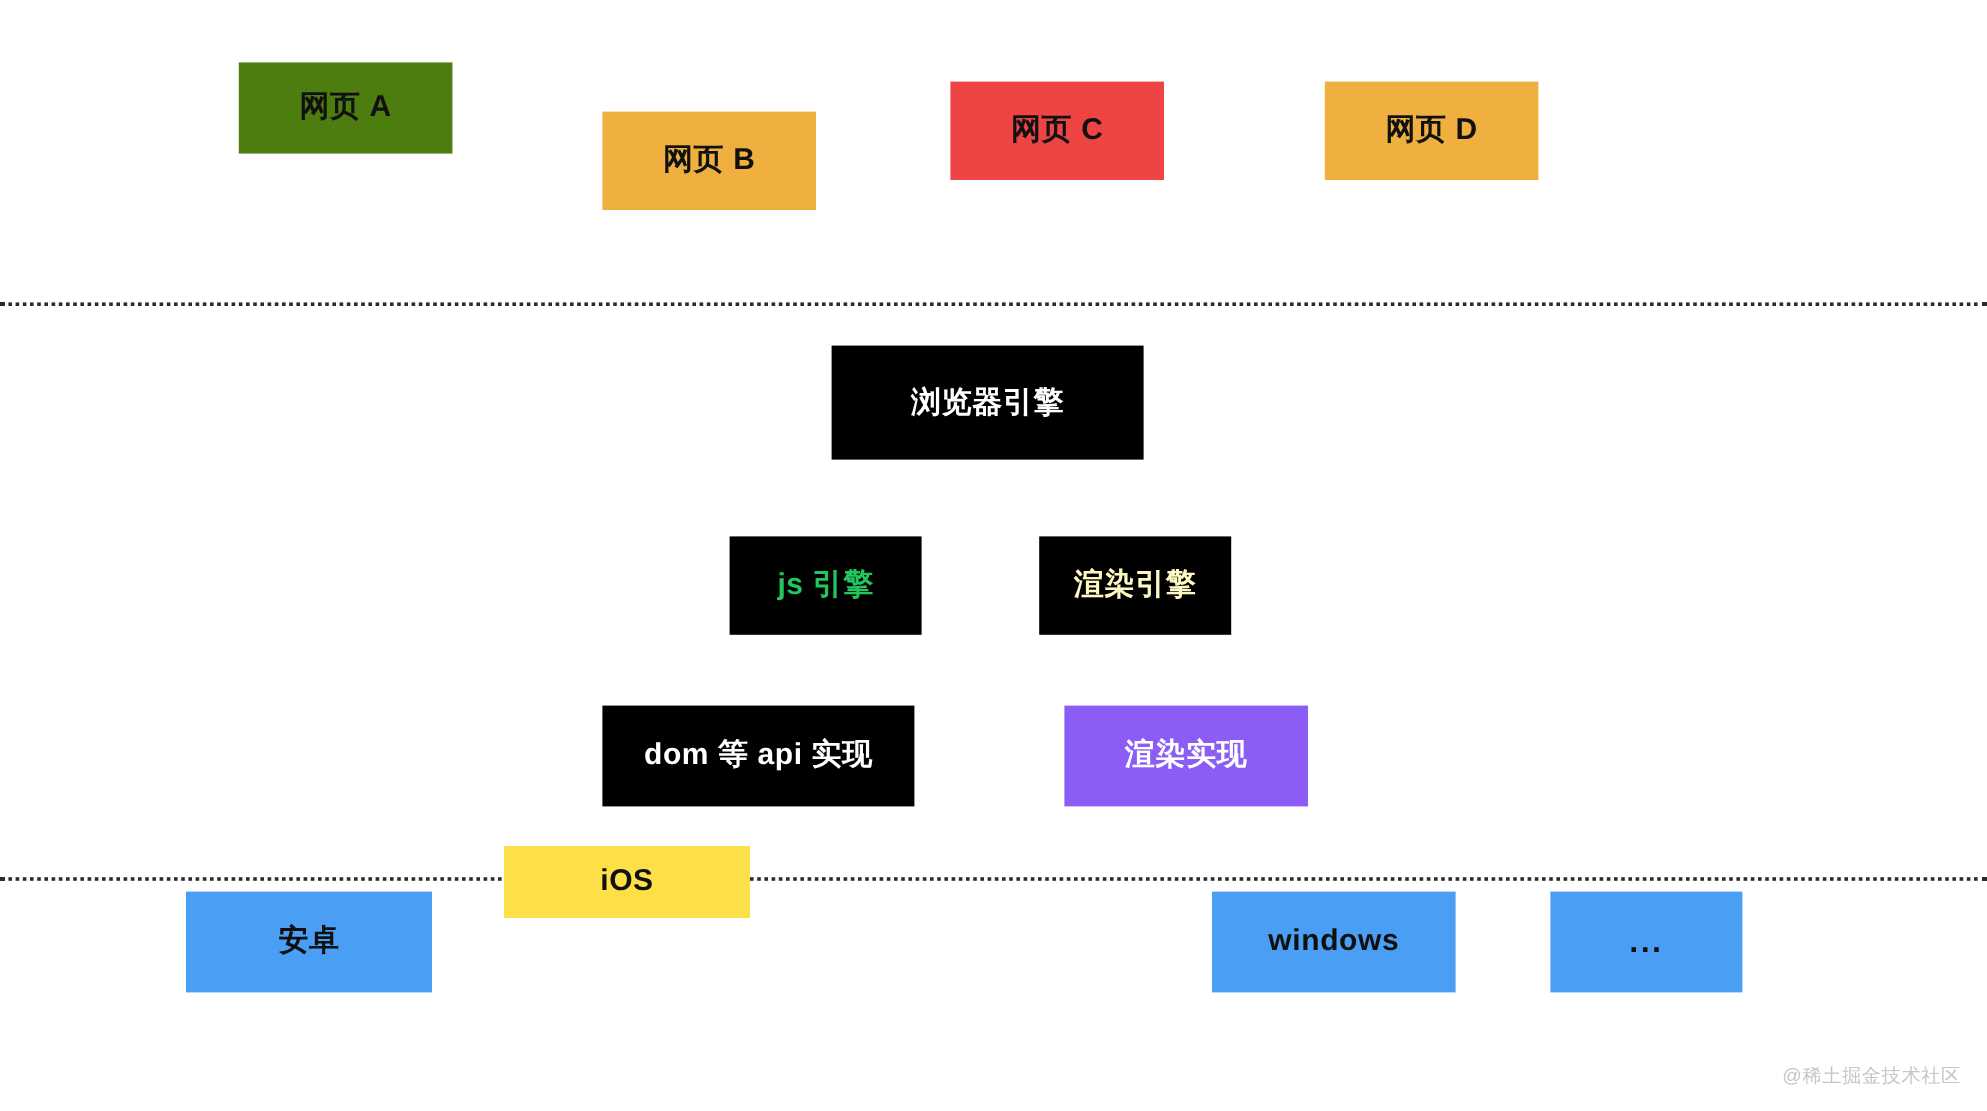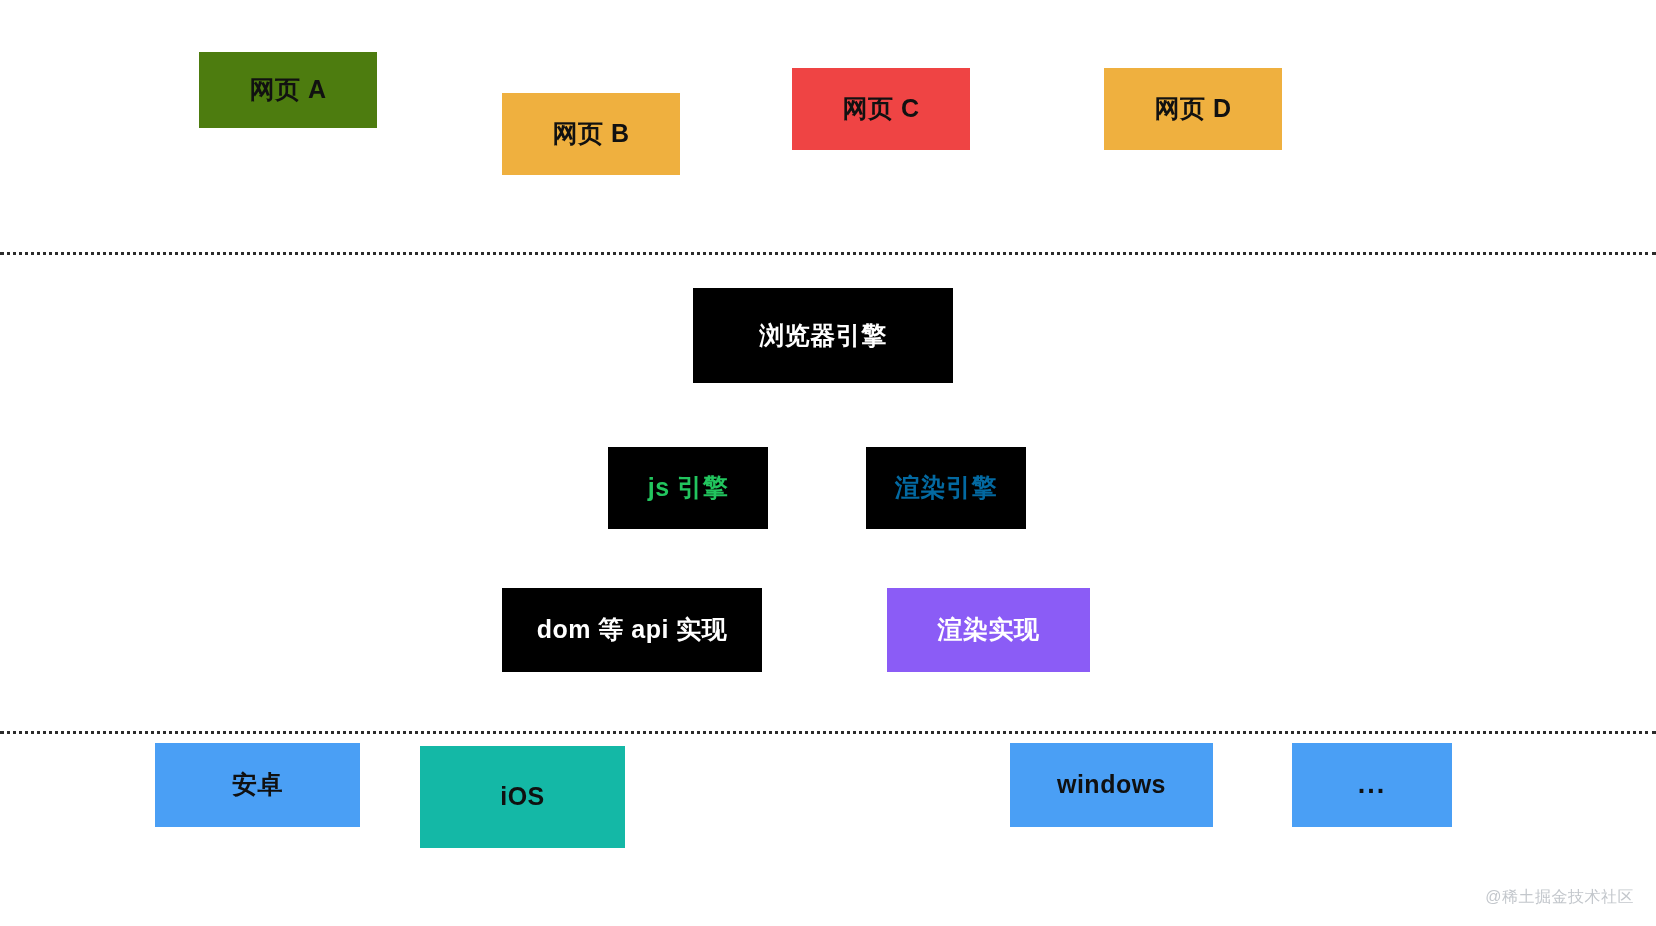--- a/index.html
+++ b/index.html
@@ -95,36 +95,36 @@
   </div>
 
   <div class="divider" style="top: 252px; border-top-color: rgb(43, 43, 43);"></div>
 
   <div class="box box-engine" style="left: 693px; top: 288px; width: 260px; height: 95px; background: rgb(0, 0, 0); color: rgb(255, 255, 255);">
     <span>浏览器引擎</span>
   </div>
   <div class="box box-engine" style="left: 608px; top: 447px; width: 160px; height: 82px; background: rgb(0, 0, 0); color: #22c55e;">
     <span>js 引擎</span>
   </div>
-  <div class="box box-engine" style="left: 866px; top: 447px; width: 160px; height: 82px; background: rgb(0, 0, 0); color: #0369a1;">
+  <div class="box box-engine" style="left: 866px; top: 447px; width: 160px; height: 82px; background: rgb(0, 0, 0); color: #fef9c3;">
     <span>渲染引擎</span>
   </div>
   <div class="box box-engine" style="left: 502px; top: 588px; width: 260px; height: 84px; background: rgb(0, 0, 0); color: rgb(255, 255, 255);">
     <span>dom 等 api 实现</span>
   </div>
   <div class="box box-engine" style="left: 887px; top: 588px; width: 203px; height: 84px; background: #8b5cf6; color: rgb(255, 255, 255);">
     <span>渲染实现</span>
   </div>
 
   <div class="divider" style="top: 731px; border-top-color: rgb(43, 43, 43);"></div>
 
   <div class="box box-os" style="left: 155px; top: 743px; width: 205px; height: 84px; background: rgb(74, 159, 245);">
     <span>安卓</span>
   </div>
-  <div class="box box-os" style="left: 420px; top: 746px; width: 205px; height: 102px; background: #14b8a6;">
+  <div class="box box-os" style="left: 420px; top: 705px; width: 205px; height: 60px; background: #fde047;">
     <span>iOS</span>
   </div>
   <div class="box box-os" style="left: 1010px; top: 743px; width: 203px; height: 84px; background: rgb(74, 159, 245);">
     <span>windows</span>
   </div>
   <div class="box box-os ellipsis" style="left: 1292px; top: 743px; width: 160px; height: 84px; background: rgb(74, 159, 245);">
     <span>...</span>
   </div>
 
   <div class="watermark" style="color: rgb(195, 199, 204);">@稀土掘金技术社区</div>

